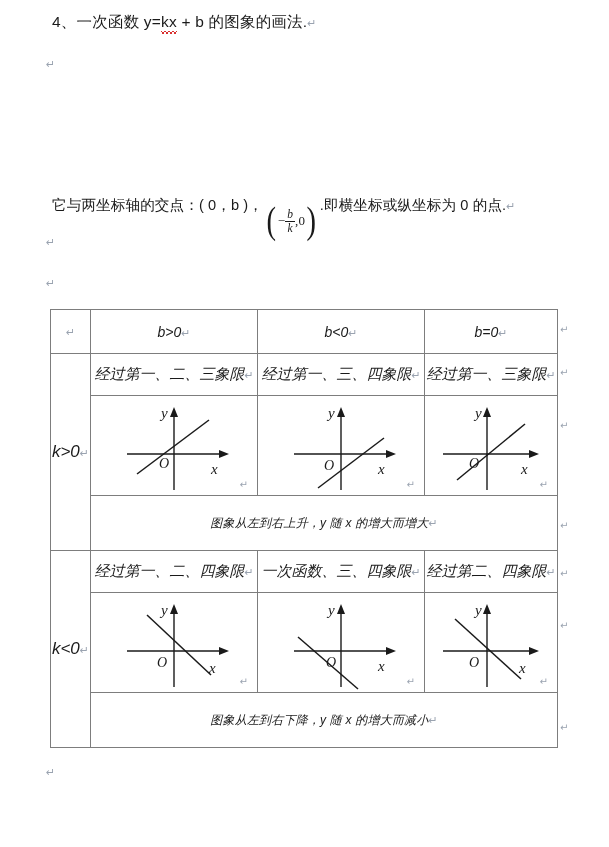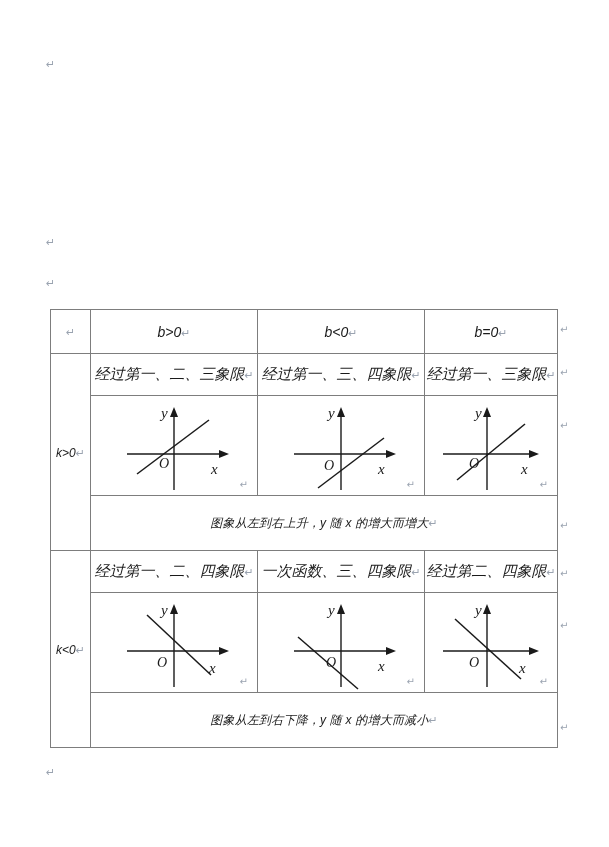--- a/index.html
+++ b/index.html
@@ -140,21 +140,21 @@
   .col-b1  { width: 167px; }
   .col-b2  { width: 167px; }
   .col-b3  { width: 133px; }
 
   .r-head  { height: 44px; }
   .r-quad  { height: 42px; }
   .r-graph { height: 100px; }
   .r-sum   { height: 55px; }
 
   .cell-text { display: inline-block; white-space: nowrap; font-style: italic; }
-  .k-label { font-size: 12px; }
+  .k-label { font-size: 17px; }
   .head-label { font-size: 14px; }
   .quad-label { font-size: 15px; }
   .sum-label { font-size: 12px; letter-spacing: .2px; }
 
   .graph-cell { position: relative; }
   .graph-cell svg { display: block; margin: 0 auto; }
   .cell-mark {
     position: absolute;
     right: 9px;
     bottom: 5px;
@@ -176,24 +176,30 @@
     white-space: nowrap;
   }
   .tail-mark-1 { top: 766px; }
   .tail-5 { top: 806px; }
 </style>
 </head>
 <body>
 
 <div class="page">
 
+  <div class="heading-line">
+    <span>4、</span><span>一次函数 y=</span><span class="spell">kx</span><span> + b 的图象的画法.</span><span class="pilcrow">↵</span>
+  </div>
 
   <div class="blank-mark" style="top:58px">↵</div>
 
 
+  <div class="para para-l3">
+    <span>它与两坐标轴的交点：( 0，b )，</span><span class="frac-wrap"><span class="paren">(</span><span class="frac-body"><span class="minus-sign">−</span><span class="frac"><span class="num">b</span><span class="den">k</span></span><span class="comma-zero">,0</span></span><span class="paren">)</span></span><span>.即横坐标或纵坐标为 0 的点.</span><span class="pilcrow">↵</span>
+  </div>
 
   <div class="blank-mark" style="top:236px">↵</div>
   <div class="blank-mark" style="top:277px">↵</div>
 
   <table class="tbl">
     <colgroup>
       <col class="col-k">
         <col class="col-b1">
         <col class="col-b2">
         <col class="col-b3">

